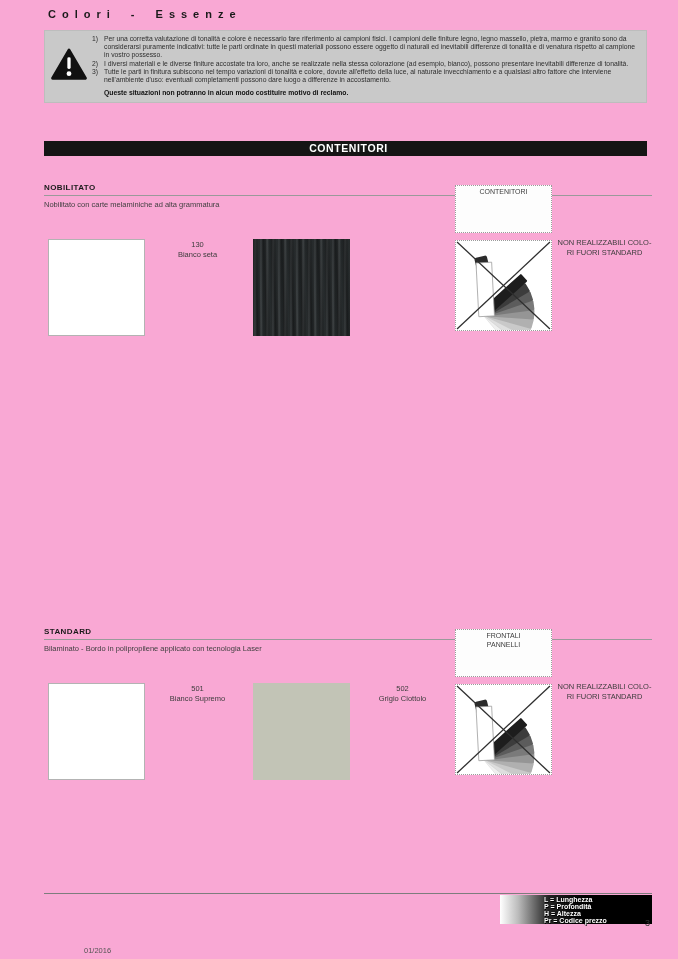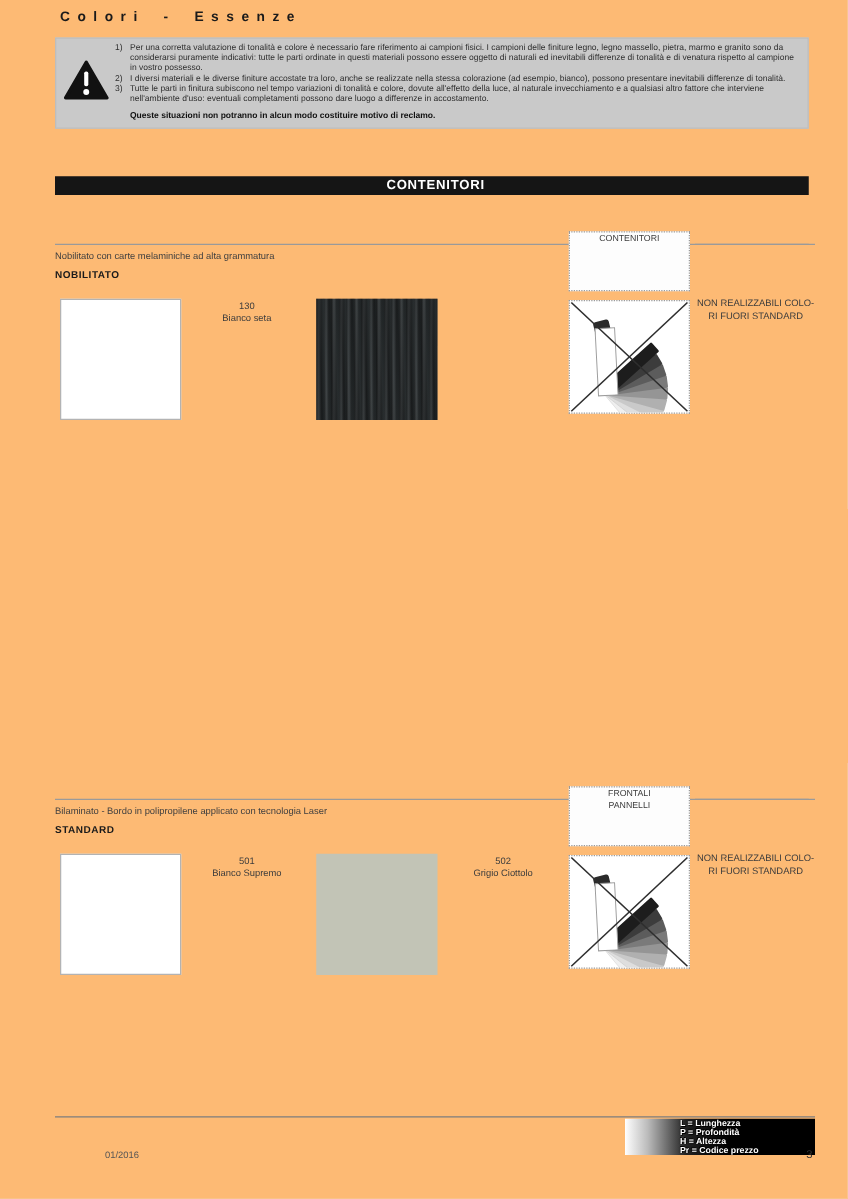--- a/index.html
+++ b/index.html
@@ -1,18 +1,18 @@
 <!DOCTYPE html>
 <html><head>
 <meta charset="utf-8">
 <style>
   * { margin:0; padding:0; box-sizing:border-box; }
   body { background:#e8e8e8; font-family:"Liberation Sans", sans-serif; }
   #page {
-    position:relative; width:678px; height:959px; background:#fdba74;
+    position:relative; width:678px; height:959px; background:#f9a8d4;
     margin:0 auto; overflow:hidden; color:#333;
   }
   .abs { position:absolute; }
 
   
   .doc-title {
     left:48px; top:8px; font-size:11px; font-weight:bold; color:#1a1a1a;
     letter-spacing:6px; word-spacing:6px;
   }
 
@@ -29,21 +29,21 @@
   .warn-item-text { flex:1; }
   .warn-note { margin-top:5px; margin-left:12px; font-size:6.8px; line-height:8.2px; font-weight:bold; color:#111; }
 
   
   .section { left:0; top:0; width:678px; height:210px;text-align:center; }
   .bar {
     position:absolute; left:44px; top:0; width:603px; height:15px;
     background:#151515; color:#ffffff; font-size:10.5px; font-weight:bold;
     line-height:15px; padding-left:6px; letter-spacing:0.6px;
   }
-  .subtitle { position:absolute; left:44px; top:42px; font-size:8px; font-weight:bold; color:#1a1a1a; letter-spacing:0.4px;margin-top:32px; }
+  .subtitle { position:absolute; left:44px; top:42px; font-size:8px; font-weight:bold; color:#1a1a1a; letter-spacing:0.4px; }
   .rule-full { position:absolute; left:44px; top:54px; width:603px; border-top:1px solid #9a9a9a; }
   .desc { position:absolute; left:44px; top:59px; font-size:7.5px; color:#3f3f3f; }
 
   
   .swatch { position:absolute; top:98px; width:97px; height:97px; }
   .swatch.bordered { border:1px solid #b3b3b3; }
   .swatch.wood {
     background-image:
       repeating-linear-gradient(90deg, rgba(0,0,0,0.35) 0px, rgba(255,255,255,0.06) 2px, rgba(0,0,0,0.25) 4px, rgba(20,25,26,0.4) 6px),
       repeating-linear-gradient(88deg, rgba(70,80,82,0.25) 0px, rgba(0,0,0,0.3) 5px, rgba(90,100,100,0.15) 9px);
@@ -71,21 +71,21 @@
   .legend {
     left:500px; top:895px; width:152px; height:29px;
     background:linear-gradient(to right, #ffffff 0%, #bbbbbb 12%, #222222 32%, #000000 55%);
     padding:1px 0 0 44px;
   }
   .legend-line {
     font-size:7px; line-height:7px; font-weight:bold; color:#ffffff;
     text-shadow:0 0 1px #000, 0.5px 0.5px 0 #000, -0.5px -0.5px 0 #000;
     white-space:nowrap;
   }
-  .doc-date { left:48px; top:919px; font-size:7.5px; color:#555;padding-left:36px; }
+  .doc-date { left:48px; top:946px; font-size:7.5px; color:#555;padding-left:36px; }
   .page-num { left:645px; top:918px; font-size:9px; color:#333; }
 </style>
 </head>
 <body>
 
 <div id="page">
 
   <div class="abs doc-title">Colori - Essenze</div>
 
   <div class="abs warn-box">

